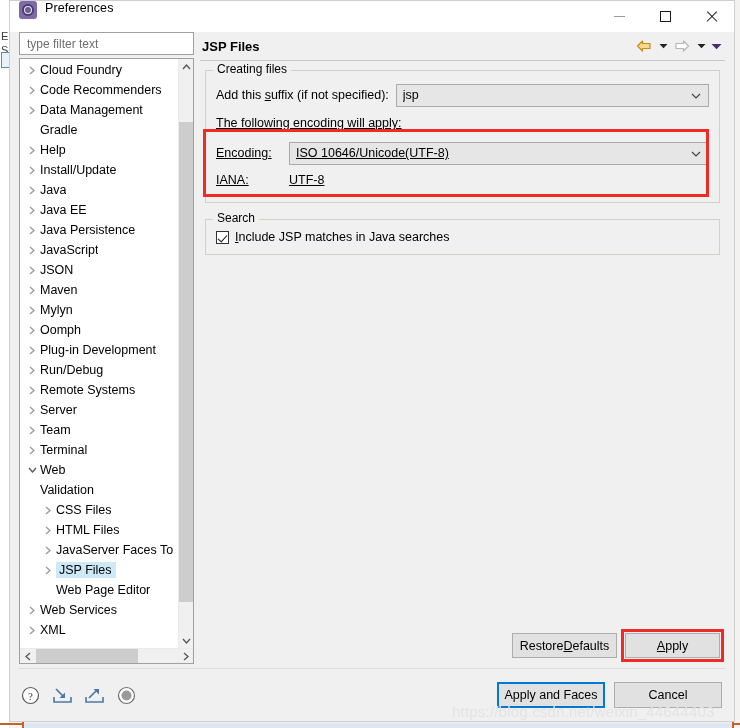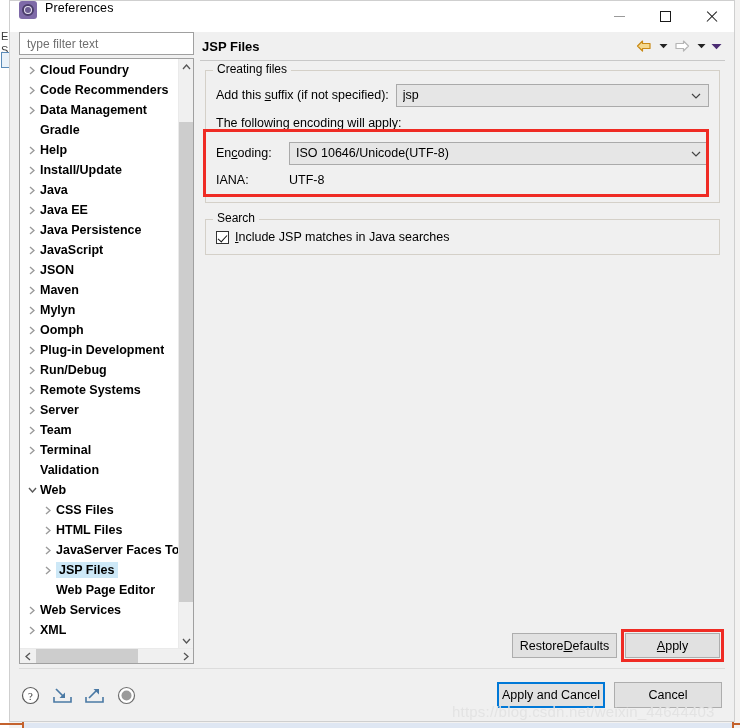--- a/index.html
+++ b/index.html
@@ -122,21 +122,21 @@
   .treewrap {
     flex: 1 1 auto; border: 1px solid #a0a0a0; background: #fff;
     display: flex; flex-direction: column; min-height: 0; position: relative;
   }
   .treeinner { flex: 1 1 auto; display: flex; min-height: 0; }
   .tree {
     flex: 1 1 auto; overflow: hidden; padding-top: 1px;
   }
   .trow {
     height: 20px; display: flex; align-items: center;
-    font-size: 12.5px; white-space: nowrap; padding-left: 4px; font-weight: bold;
+    font-size: 12.5px; white-space: nowrap; padding-left: 4px;
   }
   .trow.sel .tlabel {
     background: #cde8f7; padding: 1px 4px 1px 3px;
   }
   .twist {
     width: 16px; flex: 0 0 16px; display: flex; align-items: center; justify-content: center;
     color: #8d8d8d; font-size: 10px;
   }
   .twist svg { display: block; }
   .tlabel { overflow: hidden; }
@@ -176,21 +176,21 @@
 
   .group { position: relative; margin-bottom: 14px; }
   .group-frame {
     border: 1px solid #d4d0c8; padding: 14px 10px 10px 10px;
   }
   .group-legend {
     position: absolute; left: 8px; top: -8px; background: #f0f0f0;
     padding: 0 4px; font-size: 12px;
   }
   .row { display: flex; align-items: center; height: 24px; }
-  .row + .row { margin-top: 4px; }
+  .row + .row { margin-top: 4px; text-decoration: underline; }
   .lbl { font-size: 12.5px; white-space: nowrap; }
   .u { text-decoration: underline; }
 
   .combo {
     height: 23px; background: #e6e6e6; border: 1px solid #aaa;
     display: flex; align-items: center; padding: 0 3px 0 6px;
     font-size: 12.5px; position: relative;
   }
   .combo .cval { flex: 1 1 auto; overflow: hidden; white-space: nowrap; }
   .combo .carrow { width: 18px; text-align: center; color: #333; font-size: 10px; }
@@ -447,30 +447,30 @@
               </div>
               <div class="trow">
                 <div class="twist">
                   <svg width="6" height="9" viewBox="0 0 6 9">
                     <path d="M1 1 L5 4.5 L1 8" fill="none" stroke="#9b9b9b" stroke-width="1.4"></path>
                   </svg>
                 </div>
                 <span class="tlabel">Terminal</span>
               </div>
               <div class="trow">
+                <div class="twist">
+                  <svg width="9" height="6" viewBox="0 0 9 6">
+                    <path d="M1 1 L4.5 5 L8 1" fill="none" stroke="#5a5a5a" stroke-width="1.4"></path>
+                  </svg>
+                </div>
+                <span class="tlabel">Web</span>
+              </div>
+              <div class="trow">
                 <div class="twist"></div>
                 <span class="tlabel">Validation</span>
-              </div>
-              <div class="trow">
-                <div class="twist">
-                  <svg width="9" height="6" viewBox="0 0 9 6">
-                    <path d="M1 1 L4.5 5 L8 1" fill="none" stroke="#5a5a5a" stroke-width="1.4"></path>
-                  </svg>
-                </div>
-                <span class="tlabel">Web</span>
               </div>
               <div class="trow indent">
                 <div class="twist">
                   <svg width="6" height="9" viewBox="0 0 6 9">
                     <path d="M1 1 L5 4.5 L1 8" fill="none" stroke="#9b9b9b" stroke-width="1.4"></path>
                   </svg>
                 </div>
                 <span class="tlabel">CSS Files</span>
               </div>
               <div class="trow indent">
@@ -685,19 +685,19 @@
       </div>
       <div class="ficon">
         <svg width="19" height="19" viewBox="0 0 19 19">
           <circle cx="9.5" cy="9.5" r="8" fill="#fff" stroke="#6e6e6e" stroke-width="1.2"></circle>
           <circle cx="9.5" cy="9.5" r="5" fill="#9a9a9a"></circle>
         </svg>
       </div>
     </div>
 
     <div class="foot-buttons">
-      <div class="btn default btn-applyclose">Apply and Cancel</div>
+      <div class="btn default btn-applyclose">Apply and Faces</div>
       <div class="btn btn-cancel">Cancel</div>
     </div>
   </div>
 </div>
 
 <div class="watermark">https://blog.csdn.net/weixin_44644403</div>
 
 </body></html>

